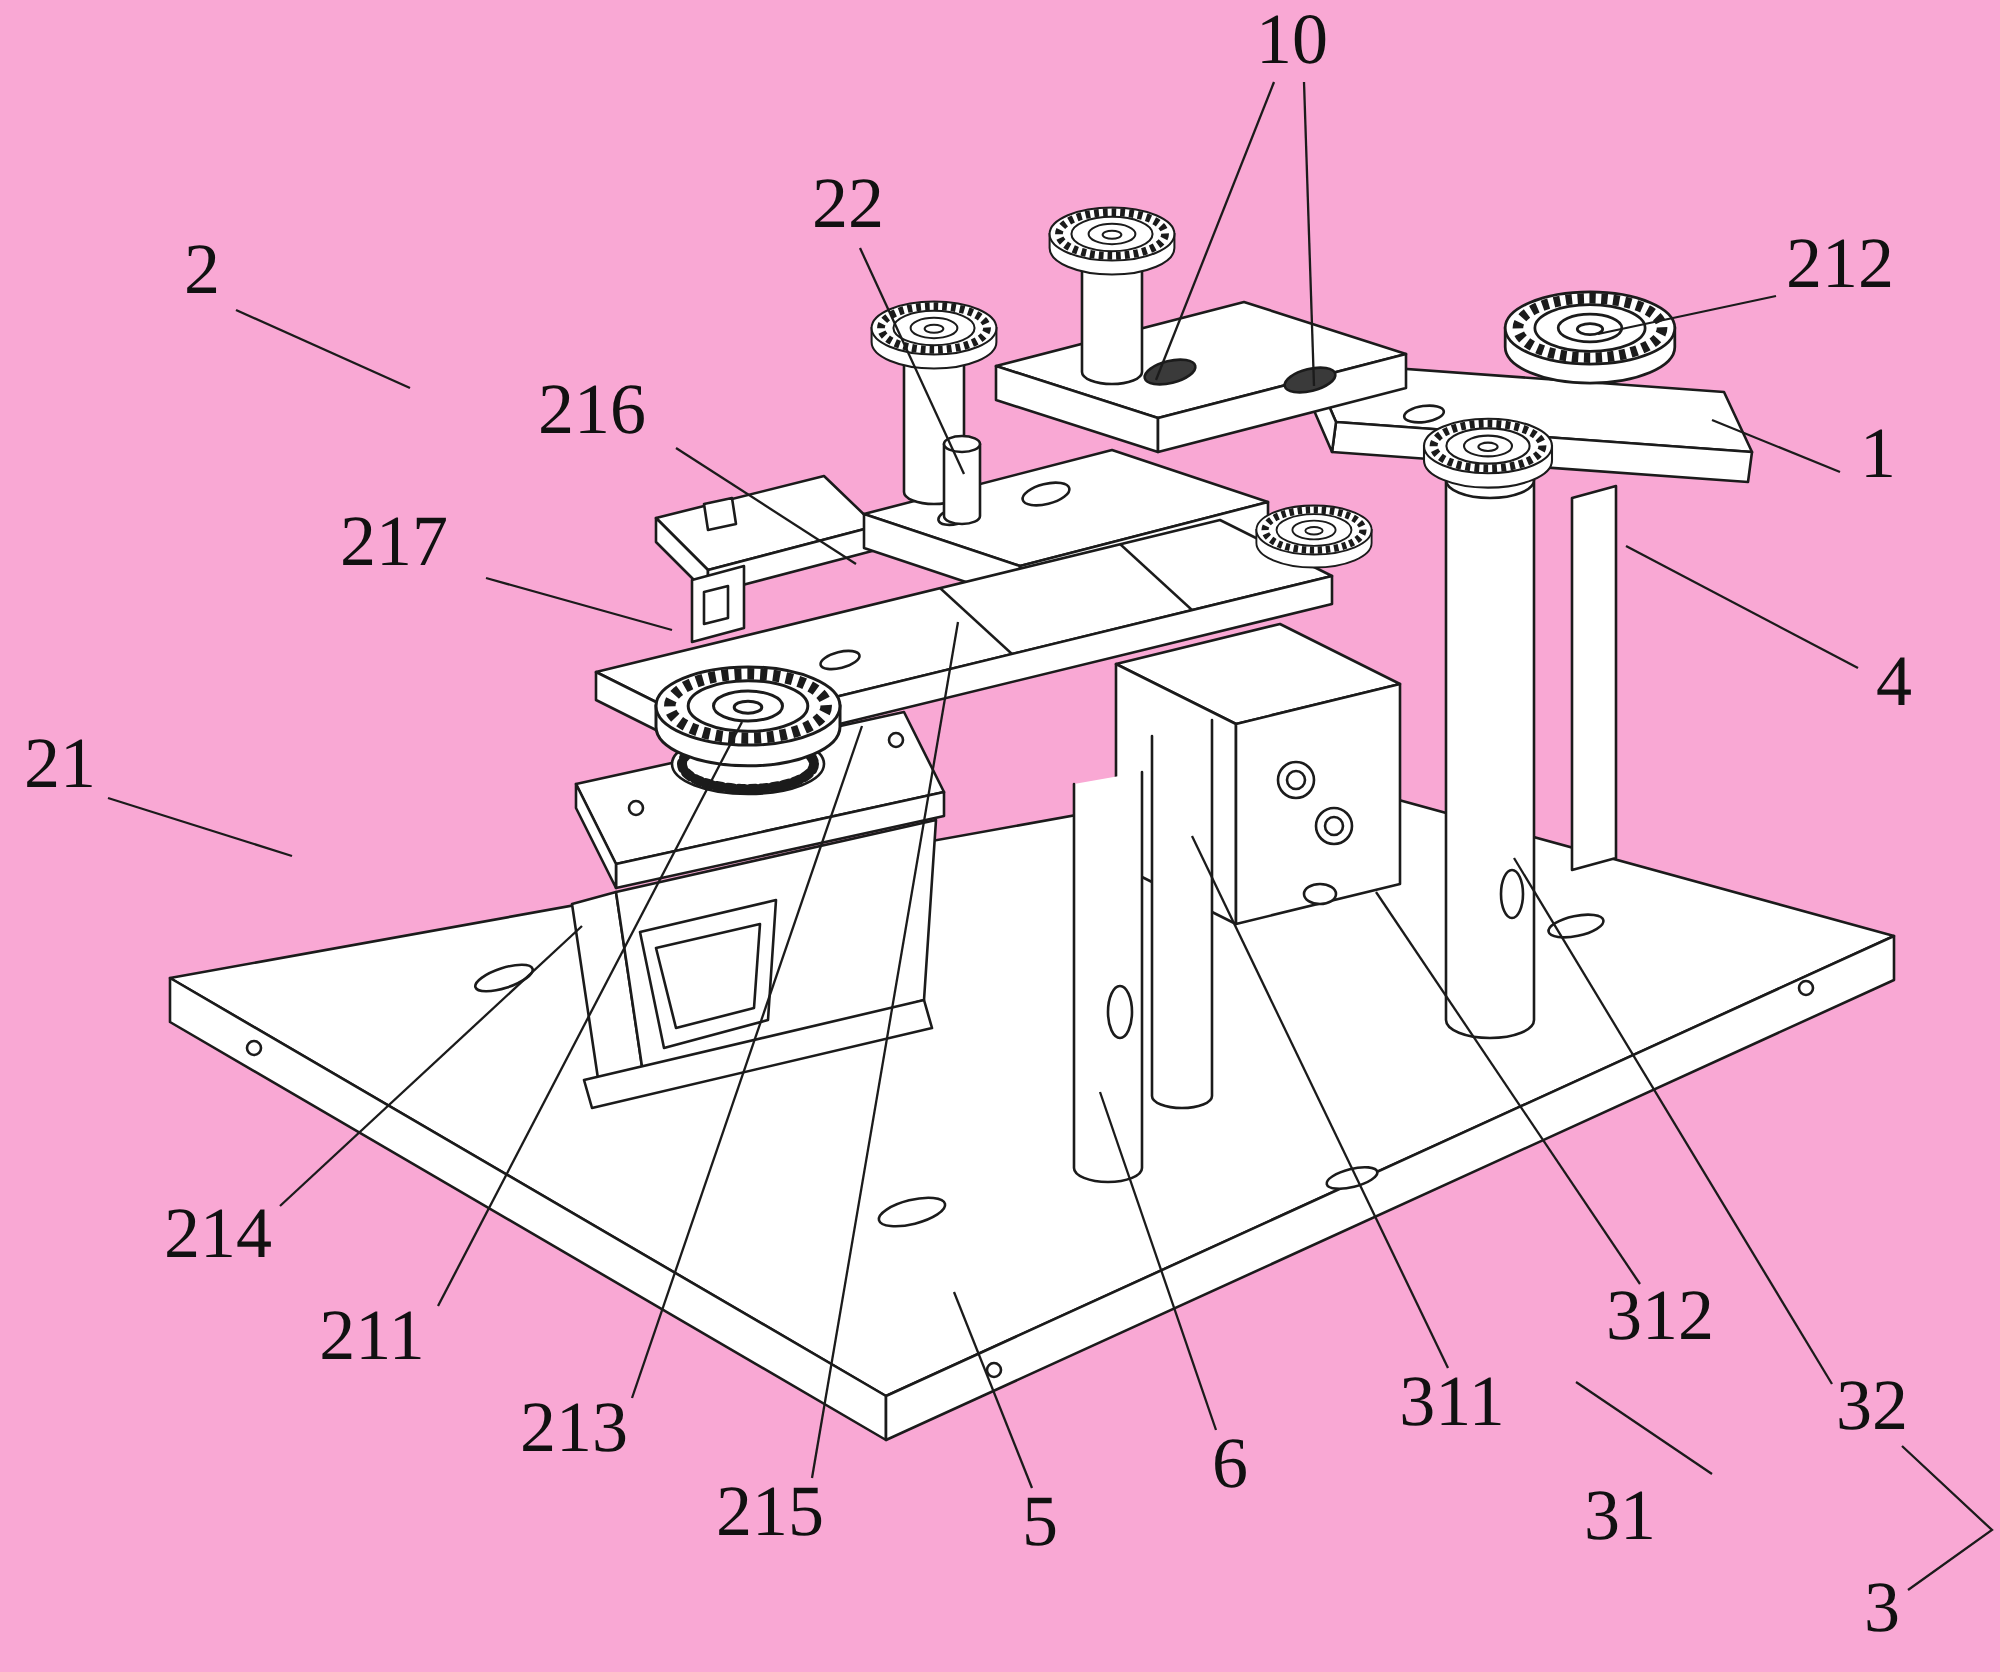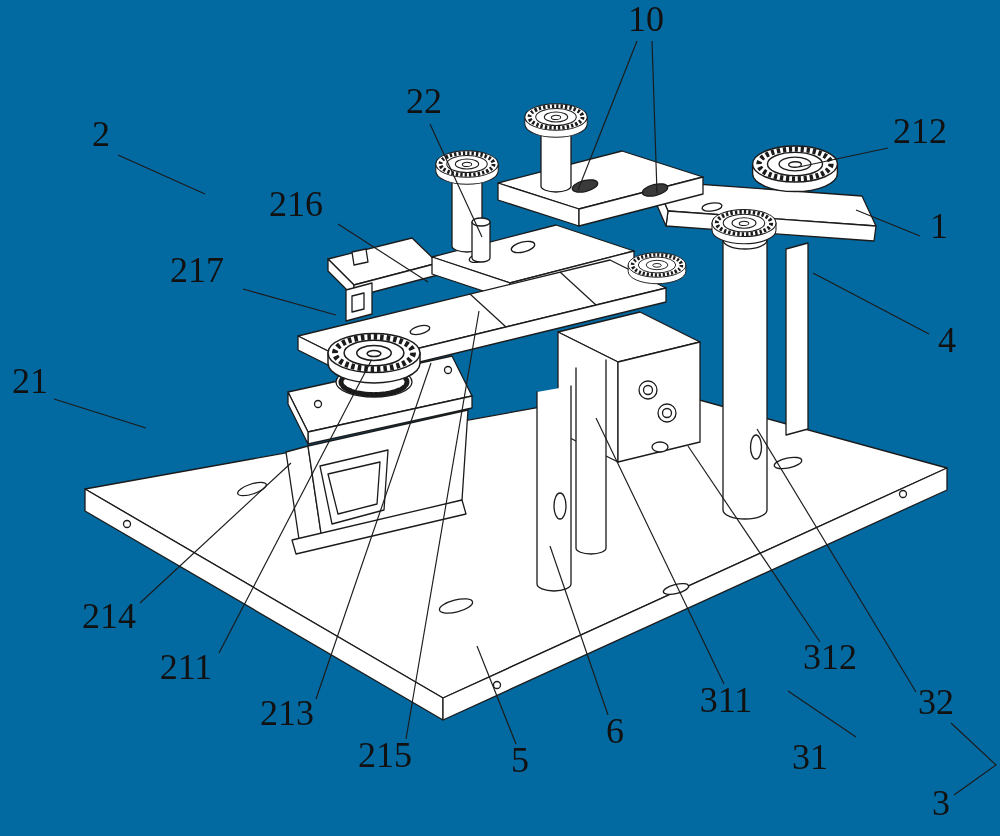--- a/index.html
+++ b/index.html
@@ -1,16 +1,16 @@
 <!DOCTYPE html>
 <html><head>
 <meta charset="utf-8">
 <style>
   html,body{margin:0;padding:0;background:#ffffff;}
-  #stage{position:relative;width:1000px;height:836px;background:#0369a1;overflow:hidden;
+  #stage{position:relative;width:1000px;height:836px;background:#f9a8d4;overflow:hidden;
          font-family:"Liberation Serif", serif;}
   svg{display:block;}
   .ink polygon,.ink path,.ink ellipse,.ink circle{
     fill:#ffffff;stroke:#1b1b1b;stroke-width:1.3;stroke-linejoin:round;stroke-linecap:round;
   }
   .ink line{stroke:#1b1b1b;stroke-width:1.2;}
   .ink .dark{fill:#3a3a3a;}
   .ink .knurl{fill:none;stroke:#1b1b1b;stroke-dasharray:3 2.6;stroke-width:5;}
   .leader{fill:none;stroke:#1b1b1b;stroke-width:1.15;}
   .ref-label{font-family:"Liberation Serif", serif;font-size:36px;fill:#111111;

